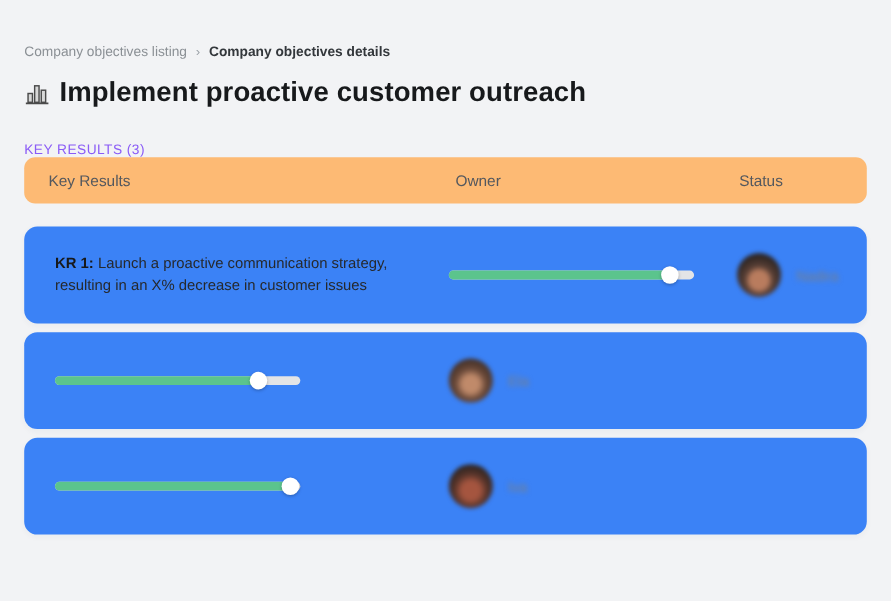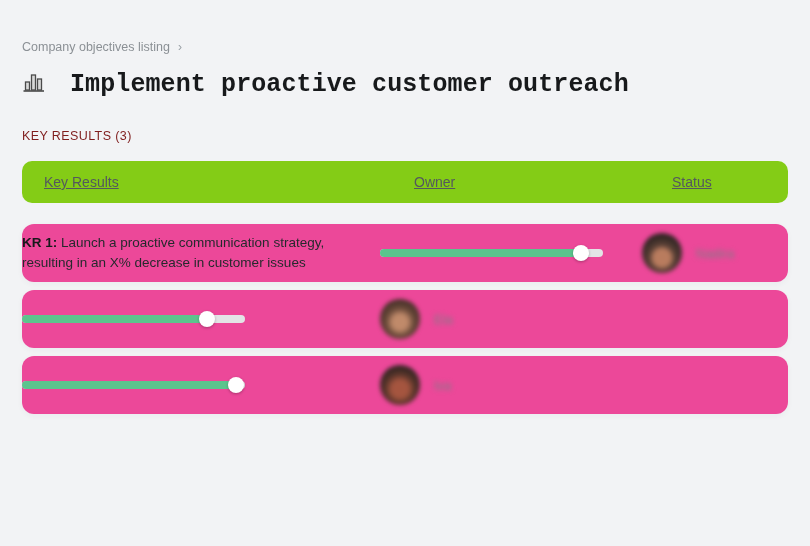--- a/index.html
+++ b/index.html
@@ -12,50 +12,50 @@
   }
   .page { padding: 40px 22px 0 22px; }
 
   
   .breadcrumb { display: flex; align-items: flex-start; gap: 8px; font-size: 12.5px; margin-bottom: 16px; }
   .crumb-link { color: #8b9095; cursor: pointer; }
   .crumb-sep { color: #9aa0a6; font-size: 12px; }
   .crumb-current { color: #33373b; font-weight: 600; }
 
   
-  .title-row { display: flex; gap: 24px; margin-bottom: 30px; font-family: Liberation Mono, monospace; }
+  .title-row { display: flex; align-items: center; gap: 8px; margin-bottom: 30px; }
   .title-icon { width: 24px; height: 24px; display: inline-flex; align-items: flex-end; }
   .page-title { font-size: 25px; font-weight: 800; color: #17191b; letter-spacing: 0.1px; }
 
   
-  .section-label { font-size: 12.5px; color: #7f1d1d; letter-spacing: 0.4px; margin-bottom: 18px; }
+  .section-label { font-size: 12.5px; color: #8b5cf6; letter-spacing: 0.4px; }
 
   
   .thead {
-    background: #84cc16;
+    background: #fdba74;
     border-radius: 10px;
     height: 42px;
     display: grid;
     grid-template-columns: 370px 258px 1fr;
     align-items: center;
     padding-left: 22px;
     margin-bottom: 21px;
     font-size: 14px;
     color: #54585e;
-    text-decoration: underline;
   }
 
   
   .kr-row {
-    background: #ec4899;
+    background: #3b82f6;
     border-radius: 12px;
-    height: 58px;
+    height: 88px;
     display: grid;
     grid-template-columns: 358px 262px 1fr;
     align-items: center;
+    padding-left: 28px;
     margin-bottom: 8px;
     box-shadow: 0 2px 6px rgba(25, 39, 70, 0.04);
   }
   .kr-text { font-size: 13.5px; line-height: 20px; color: #26292d; padding-right: 14px; }
   .kr-id { font-weight: 700; color: #17191b; }
 
   
   .progress-wrap { position: relative; width: 223px; height: 16px; }
   .progress-track {
     position: absolute; top: 4px; left: 0;
@@ -89,20 +89,21 @@
   .owner-name { font-size: 13px; color: #7a7f85; filter: blur(2.5px); }
 </style>
 </head>
 <body>
 
 <div class="page">
 
   <div class="breadcrumb">
     <span class="crumb-link">Company objectives listing</span>
     <span class="crumb-sep">›</span>
+    <span class="crumb-current">Company objectives details</span>
   </div>
 
   <div class="title-row">
     <span class="title-icon">
       <svg width="24" height="24" viewBox="0 0 24 24">
         <g stroke="#4a4a4a" stroke-width="1.3" fill="#d8d8d8">
           <rect x="3.5" y="12" width="4" height="8"></rect>
           <rect x="9.5" y="5" width="4" height="15"></rect>
           <rect x="15.5" y="9" width="4" height="11"></rect>
         </g>

